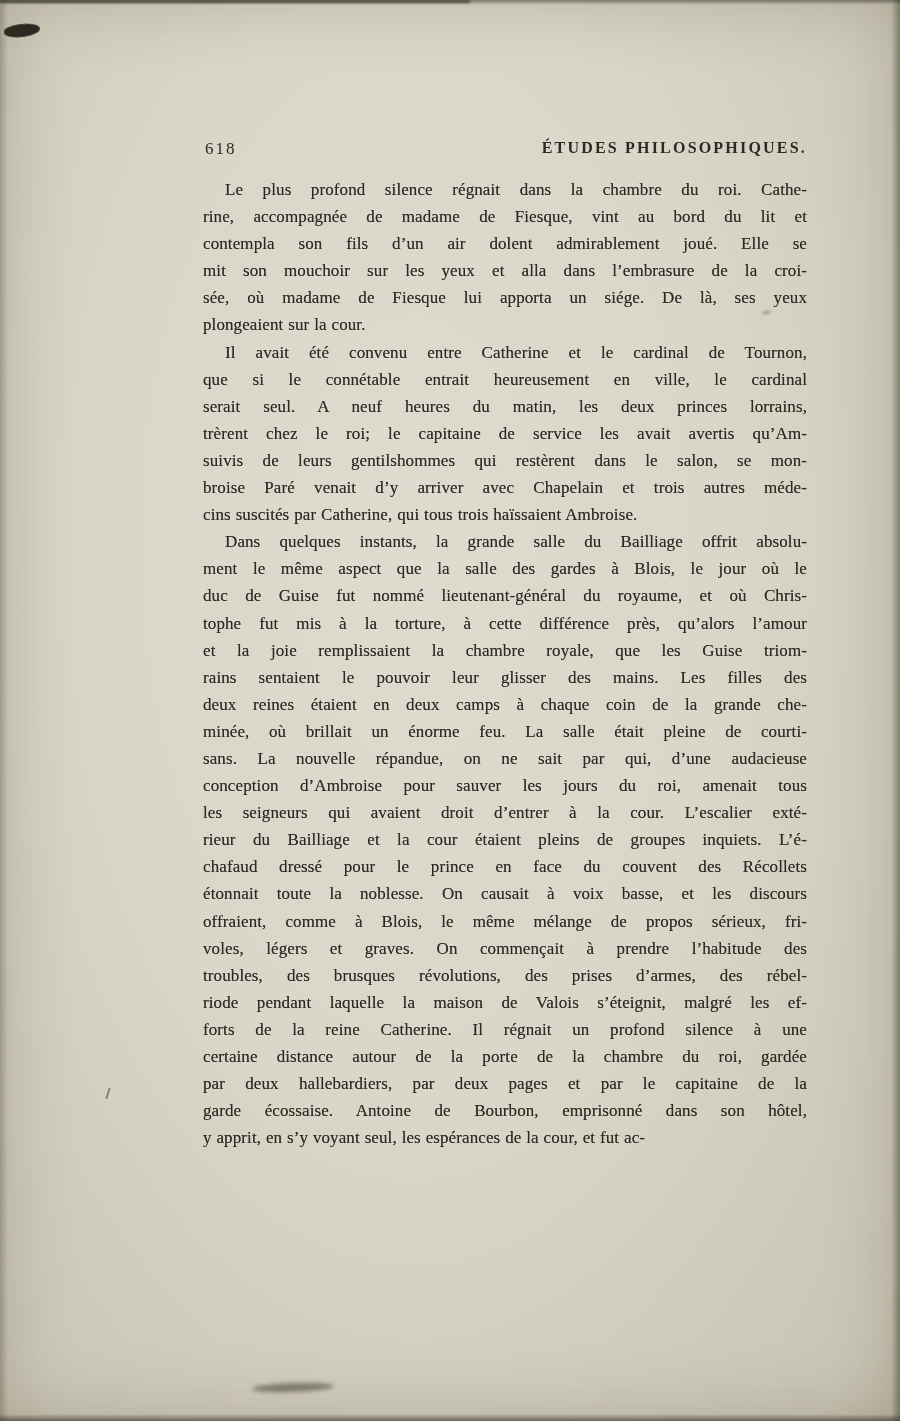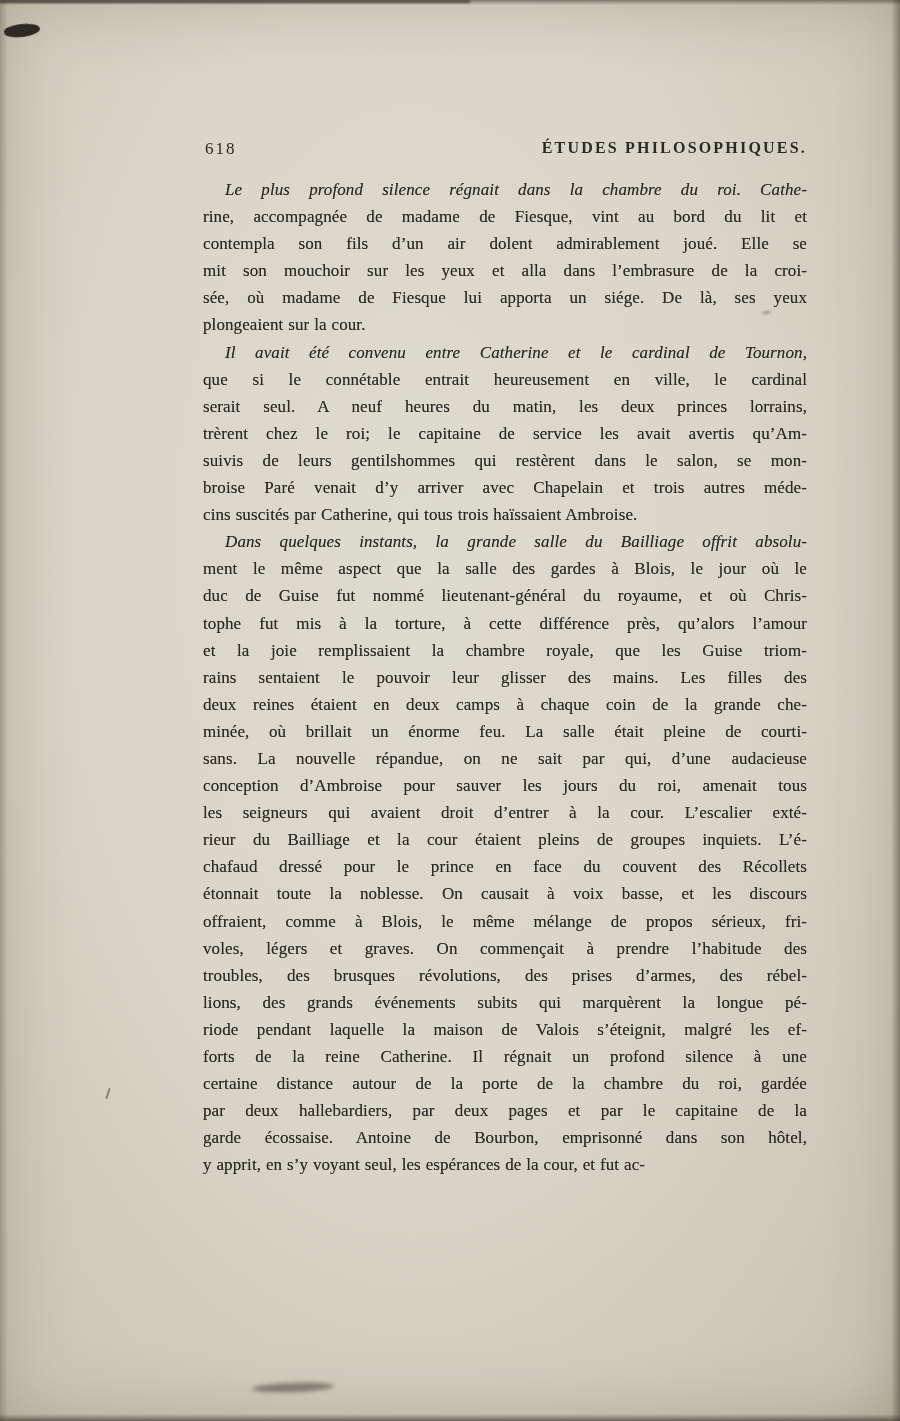--- a/index.html
+++ b/index.html
@@ -97,21 +97,21 @@
   .paragraph { margin: 0; }
   .line {
     font-size: 17px;
     line-height: 27.1px;
     letter-spacing: 0.1px;
     word-spacing: 0.5px;
     text-align: justify;
     text-align-last: justify;
     text-shadow: 0 0 0.4px rgba(43,42,36,0.55);
   }
-  .line.first { padding-left: 22px; font-style: italic; }
+  .line.first { padding-left: 22px; }
   .line.last { text-align-last: left; }
 </style>
 </head>
 <body>
 
 <div class="page">
 
   <div class="content">
     <div class="header">
       <span class="page-number">618</span>
@@ -146,21 +146,20 @@
           <div class="line">minée, où brillait un énorme feu. La salle était pleine de courti-</div>
           <div class="line">sans. La nouvelle répandue, on ne sait par qui, d’une audacieuse</div>
           <div class="line">conception d’Ambroise pour sauver les jours du roi, amenait tous</div>
           <div class="line">les seigneurs qui avaient droit d’entrer à la cour. L’escalier exté-</div>
           <div class="line">rieur du Bailliage et la cour étaient pleins de groupes inquiets. L’é-</div>
           <div class="line">chafaud dressé pour le prince en face du couvent des Récollets</div>
           <div class="line">étonnait toute la noblesse. On causait à voix basse, et les discours</div>
           <div class="line">offraient, comme à Blois, le même mélange de propos sérieux, fri-</div>
           <div class="line">voles, légers et graves. On commençait à prendre l’habitude des</div>
           <div class="line">troubles, des brusques révolutions, des prises d’armes, des rébel-</div>
-          <div class="line">lions, des grands événements subits qui marquèrent la longue pé-</div>
           <div class="line">riode pendant laquelle la maison de Valois s’éteignit, malgré les ef-</div>
           <div class="line">forts de la reine Catherine. Il régnait un profond silence à une</div>
           <div class="line">certaine distance autour de la porte de la chambre du roi, gardée</div>
           <div class="line">par deux hallebardiers, par deux pages et par le capitaine de la</div>
           <div class="line">garde écossaise. Antoine de Bourbon, emprisonné dans son hôtel,</div>
           <div class="line last">y apprit, en s’y voyant seul, les espérances de la cour, et fut ac-</div>
         </div>
       </div>
   </div>
 

